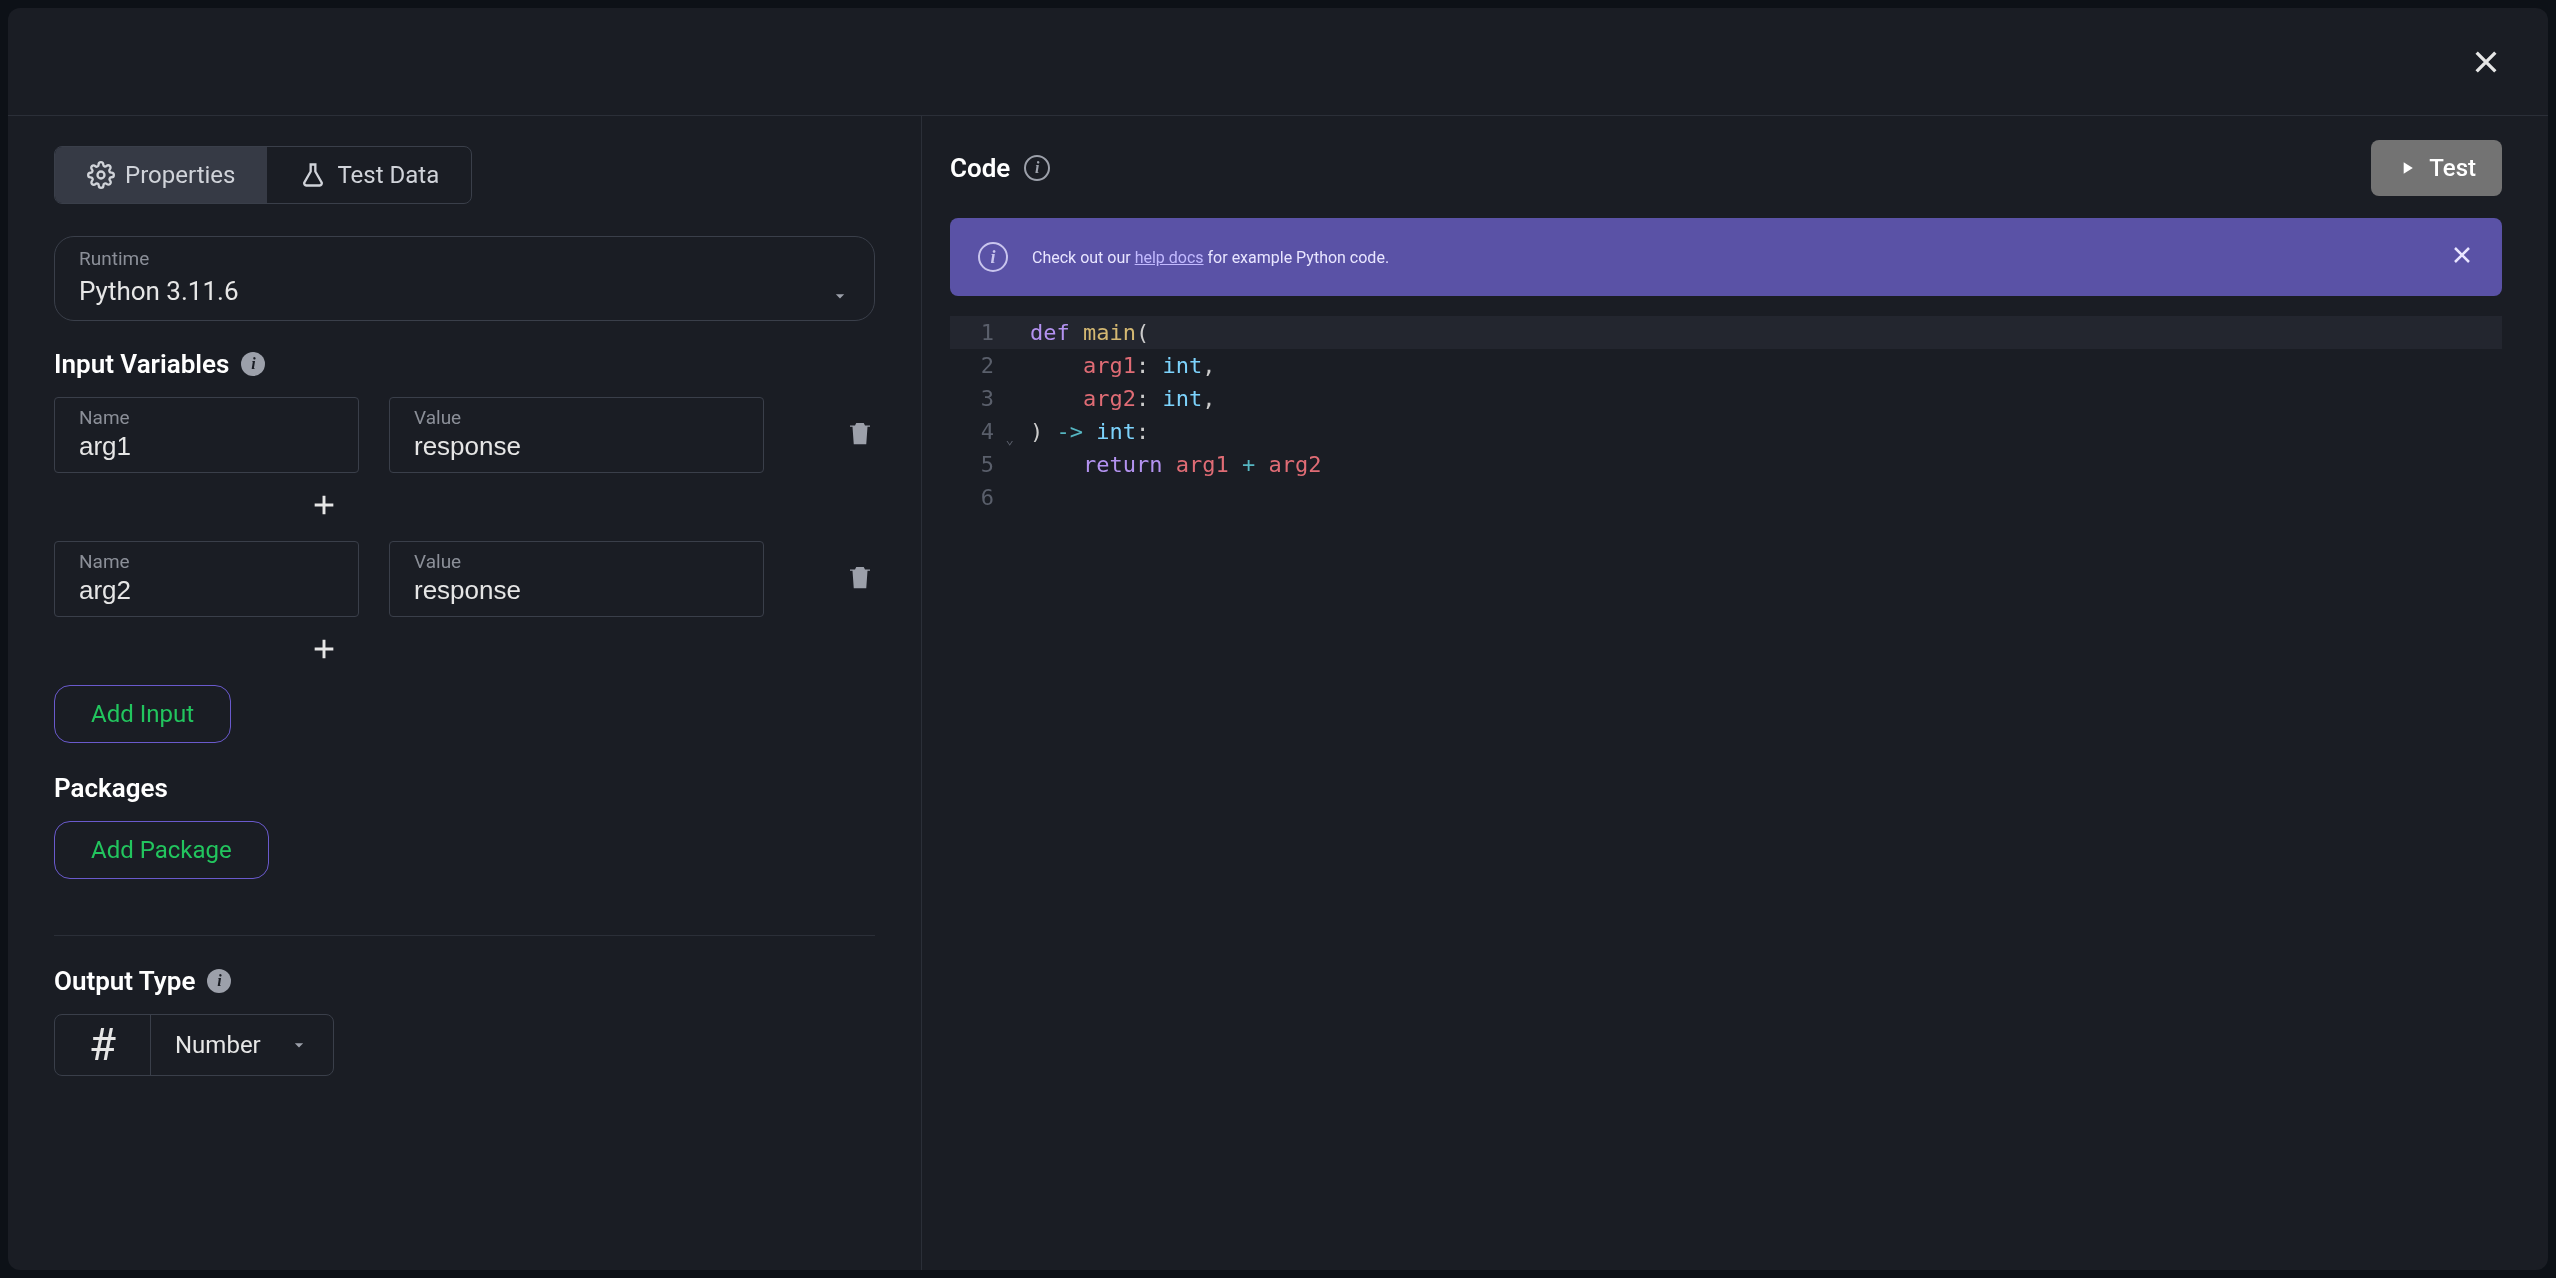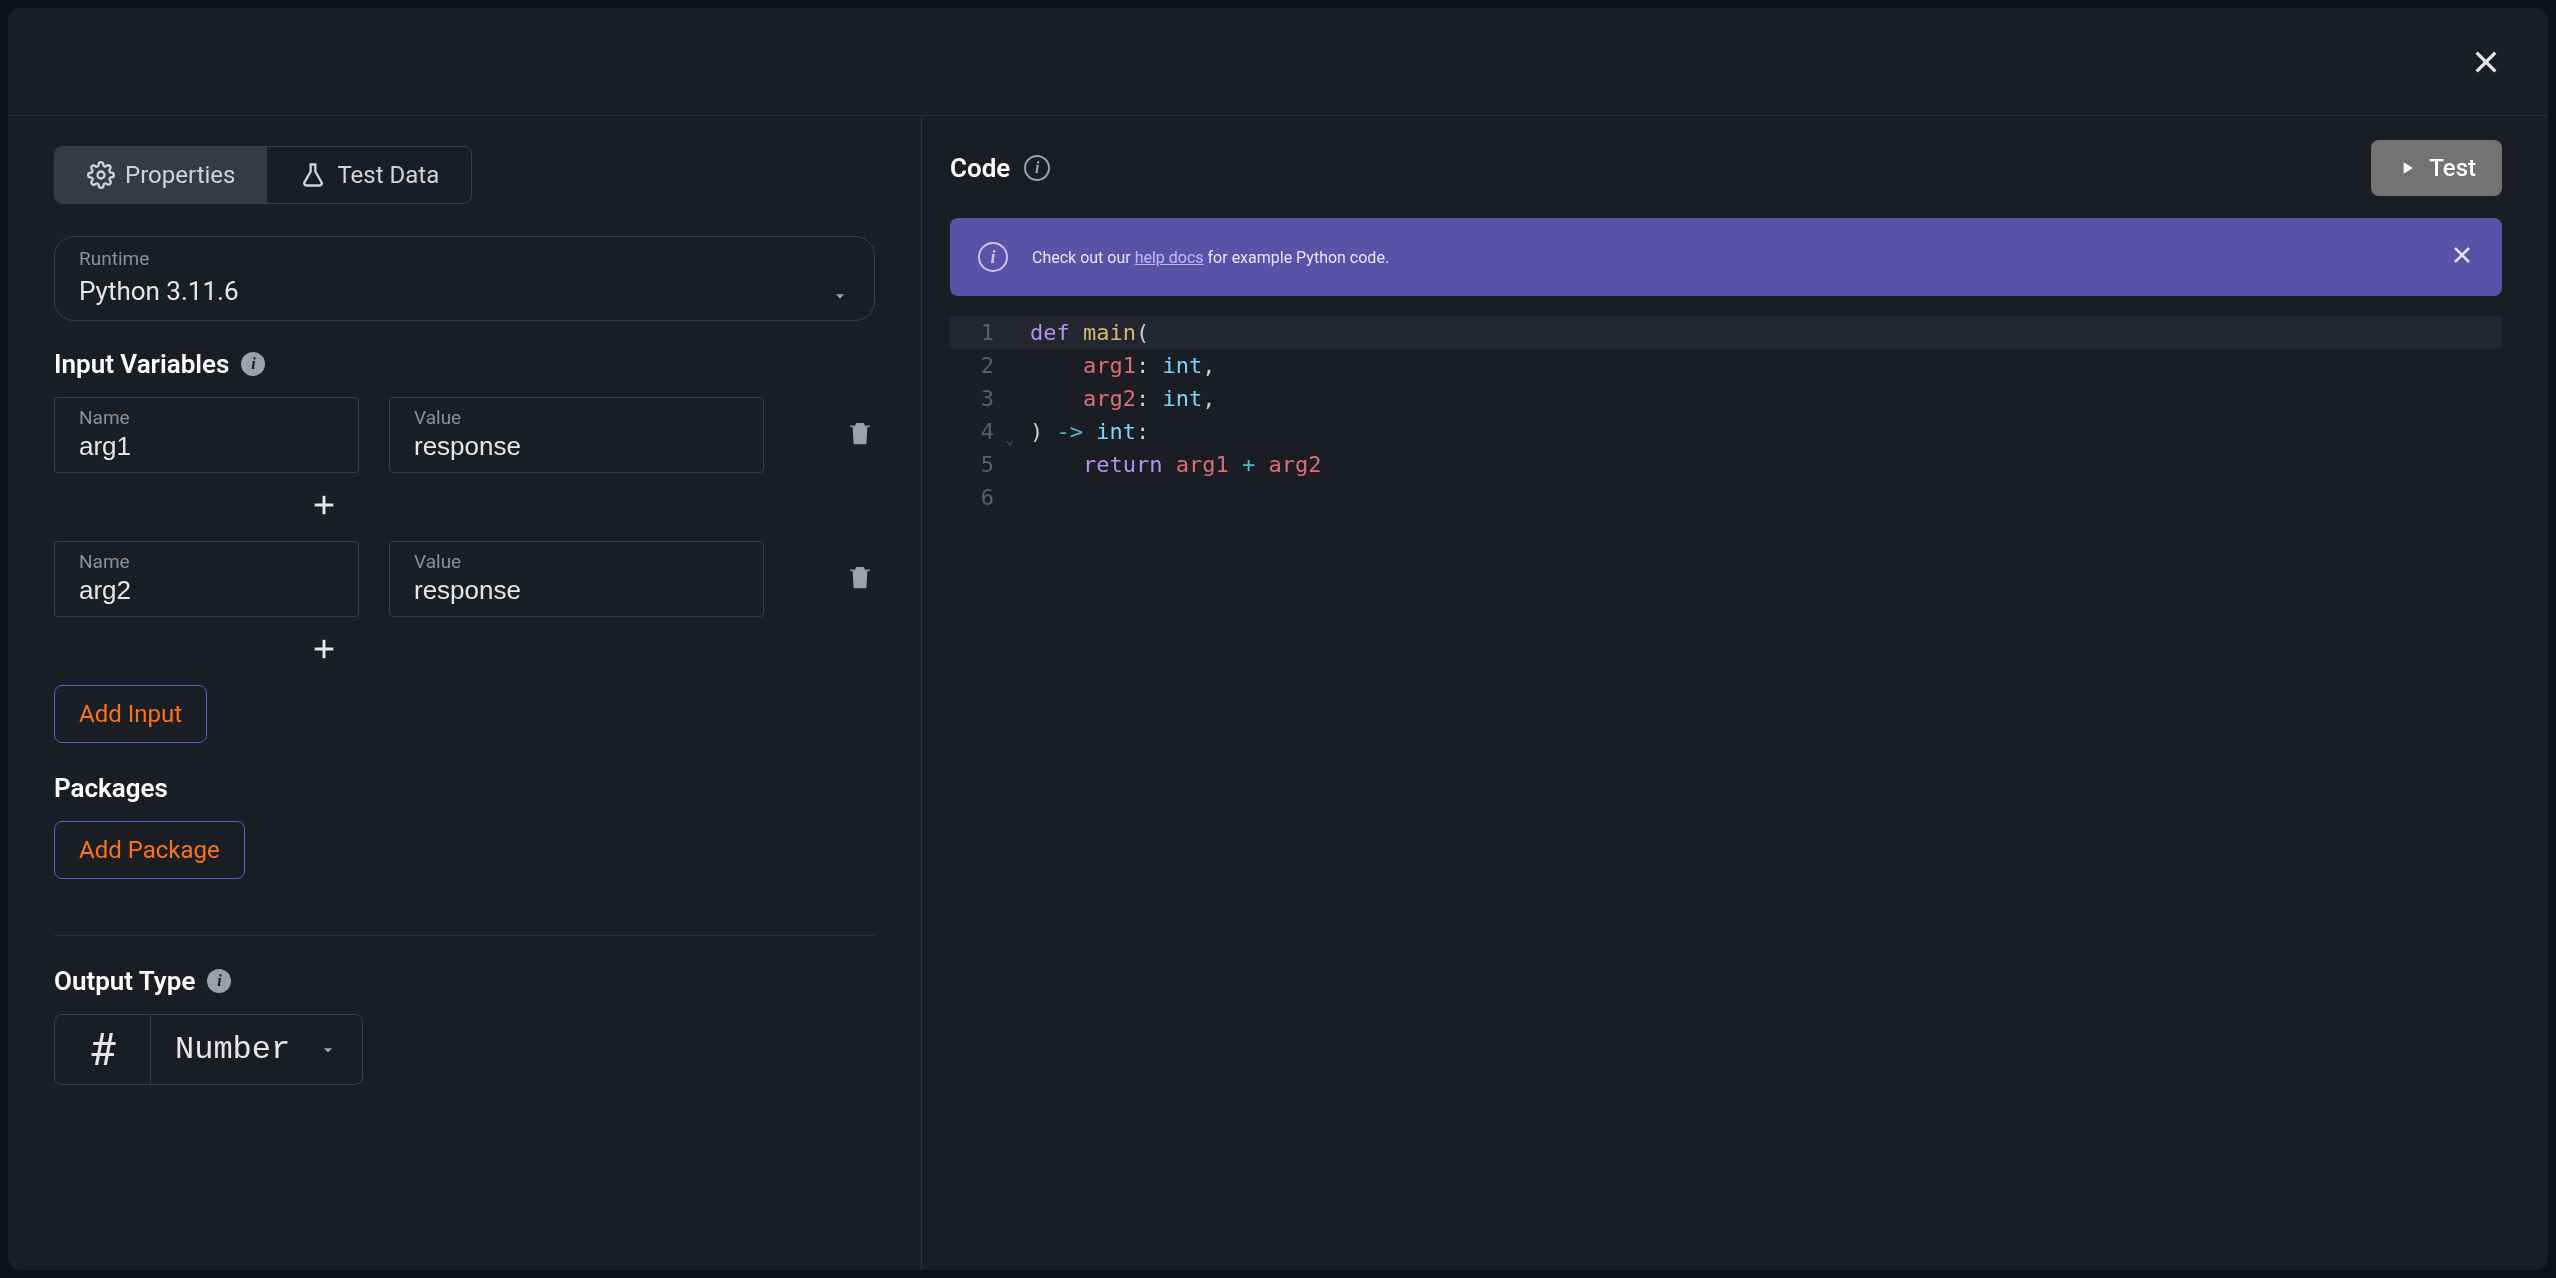--- a/index.html
+++ b/index.html
@@ -153,23 +153,23 @@
   justify-content: center;
   padding: 10px 0 18px;
   margin-left: -90px;
   width: 720px;
 }
 .plus-btn { color: #e6e6e6; cursor: pointer; }
 .plus-btn svg { width: 28px; height: 28px; }
 .action-btn {
   display: inline-flex;
   border: 1px solid #6a5acd;
-  color: #f97316;
-  padding: 14px 24px;
-  border-radius: 8px;
+  color: #22c55e;
+  padding: 14px 36px;
+  border-radius: 16px;
   font-size: 24px;
   cursor: pointer;
   margin-bottom: 30px;
 }
 .section-desc {
   font-size: 24px;
   color: #8b8f98;
   margin-bottom: 24px;
 }
 .divider {
@@ -191,22 +191,21 @@
   justify-content: center;
   font-size: 44px;
   color: #e6e6e6;
   border-right: 1px solid #3a3f4a;
 }
 .output-select {
   display: flex;
   align-items: center;
   gap: 28px;
   padding: 16px 24px;
-  font-size: 32px;
-  font-family: Liberation Mono, monospace;
+  font-size: 24px;
 }
 .output-select svg { width: 20px; height: 20px; fill: #9ca0aa; }
 .right-header {
   display: flex;
   align-items: center;
   justify-content: space-between;
   margin-bottom: 22px;
 }
 .code-title {
   font-size: 26px;

